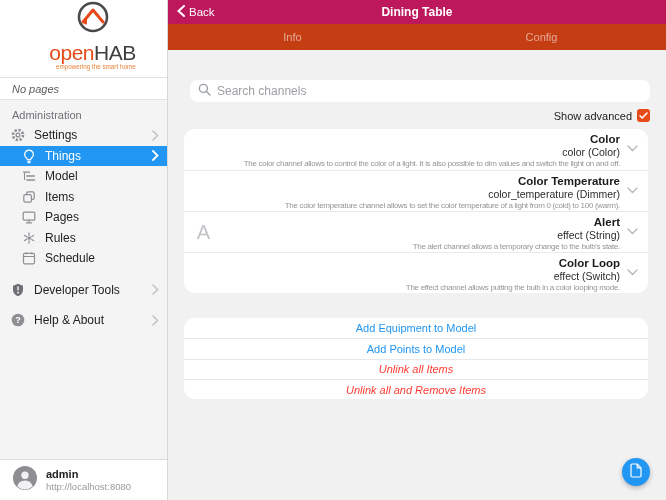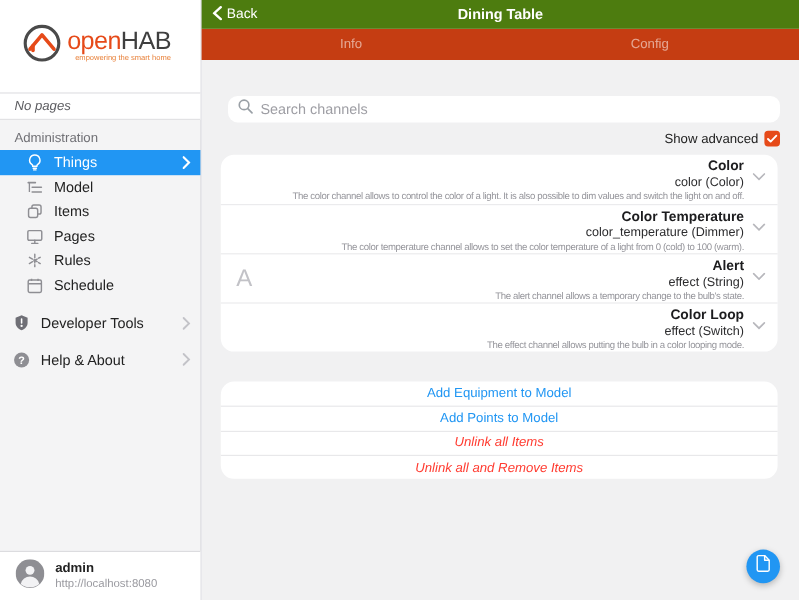--- a/index.html
+++ b/index.html
@@ -2,21 +2,21 @@
 <html><head>
 <meta charset="utf-8">
 <style>
   * { margin:0; padding:0; box-sizing:border-box; }
   html,body { width:666px; height:500px; font-family:"Liberation Sans", sans-serif; }
   .app { display:flex; width:666px; height:500px; background:#f1f1f2; overflow:hidden; }
 
   
   .sidebar { position:relative; width:168px; height:500px; background:#f4f4f5;
              border-right:1px solid #d8d8dc; flex:0 0 168px; }
-  .logo-area { height:77px; background:#fff; display:flex; align-items:center; padding-left:18px; gap:4px; }
+  .logo-area { height:77px; background:#fff; display:flex; align-items:center; padding-left:18px; gap:4px;flex-direction:column; }
   .logo-text { line-height:1; }
   .logo-brand { font-size:21px; letter-spacing:-0.5px; }
   .logo-open { color:#e64a19; font-weight:400; }
   .logo-hab { color:#3f3f3f; font-weight:400; }
   .logo-tagline { font-size:6.3px; color:#e8813a; text-align:right; margin-top:1px; }
   .no-pages { height:23px; background:#fff; border-top:1px solid #e2e2e4; border-bottom:1px solid #e2e2e4;
               display:flex; align-items:center; padding-left:12px; font-style:italic; color:#5c5c60; font-size:11px; }
   .section-label { margin:9px 0 4px 12px; font-size:11px; color:#707075; }
   .side-item { height:20.5px; display:flex; align-items:center; padding-left:10px; padding-right:8px;
                font-size:12px; color:#222; cursor:pointer; }
@@ -28,21 +28,21 @@
   .side-item.selected .schev { color:#fff; }
   .side-gap { height:11px; }
   .side-gap2 { height:10px; }
   .user-footer { position:absolute; bottom:0; left:0; width:100%; height:41px; background:#fff;
                  border-top:1px solid #dcdcdf; display:flex; align-items:center; padding-left:13px; gap:9px; }
   .user-text .uname { font-size:11px; font-weight:bold; color:#222; }
   .user-text .uurl { font-size:9.5px; color:#9a9aa0; margin-top:1px; }
 
   
   .main { flex:1; display:flex; flex-direction:column; position:relative; }
-  .navbar { height:24px; background:#4d7c0f; display:flex; align-items:center; position:relative; flex:0 0 24px; }
+  .navbar { height:24px; background:#be185d; display:flex; align-items:center; position:relative; flex:0 0 24px; }
   .back-btn { display:flex; align-items:center; gap:4px; color:#fff; font-size:11.5px; padding-left:9px; cursor:pointer; z-index:2; }
   .nav-title { position:absolute; left:0; right:0; text-align:center; color:#fff; font-size:12px; font-weight:bold; }
   .tabbar { height:26px; background:#c53d12; display:flex; flex:0 0 26px; }
   .tab { flex:1; display:flex; align-items:center; justify-content:center; font-size:11px;
          color:rgba(255,255,255,0.55); cursor:pointer; }
   .tab.active { background:#e64a19; color:#fff; }
 
   .content { flex:1; position:relative; background:#f1f1f2; overflow:hidden; }
   .searchbar { margin:30px 16px 0 22px; height:22px; background:#fff; border-radius:8px;
                display:flex; align-items:center; padding:0 8px; gap:6px; }
@@ -102,20 +102,34 @@
       <div class="logo-text">
         <div class="logo-brand"><span class="logo-open">open</span><span class="logo-hab">HAB</span></div>
         <div class="logo-tagline">empowering the smart home</div>
       </div>
     </div>
 
     <div class="no-pages">No pages</div>
     <div class="section-label">Administration</div>
 
     <nav>
+      <div class="side-item">
+        <span class="sicon">
+          <svg width="16" height="16" viewBox="0 0 16 16">
+            <circle cx="8" cy="8" r="5" fill="none" stroke="#8e8e93" stroke-width="2.6" stroke-dasharray="2.2 1.7"></circle>
+            <circle cx="8" cy="8" r="1.9" fill="none" stroke="#8e8e93" stroke-width="1.3"></circle>
+          </svg>
+        </span>
+        <span class="slabel">Settings</span>
+        <span class="schev">
+          <svg width="7" height="11" viewBox="0 0 7 11">
+              <path d="M1 1l4.5 4.5L1 10" fill="none" stroke="currentColor" stroke-width="1.6" stroke-linecap="round"></path>
+            </svg>
+        </span>
+      </div>
 
       <div class="side-item sub selected">
         <span class="sicon">
           <svg width="16" height="16" viewBox="0 0 16 16">
             <path d="M8 2.2a4.3 4.3 0 0 1 2.5 7.8c-.5.4-.8 1-.8 1.6H6.3c0-.6-.3-1.2-.8-1.6A4.3 4.3 0 0 1 8 2.2z" fill="none" stroke="#fff" stroke-width="1.2"></path>
             <path d="M6.6 13.2h2.8M7 14.6h2" stroke="#fff" stroke-width="1.1" stroke-linecap="round"></path>
           </svg>
         </span>
         <span class="slabel">Things</span>
         <span class="schev">

